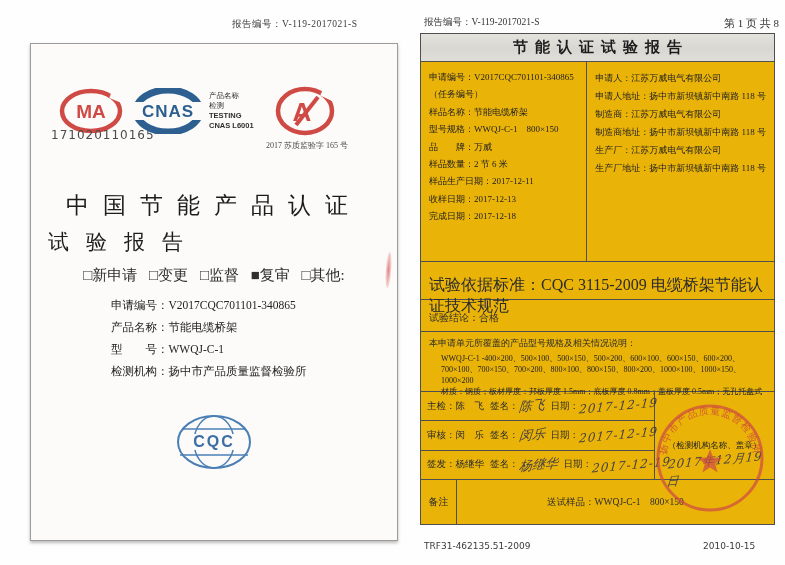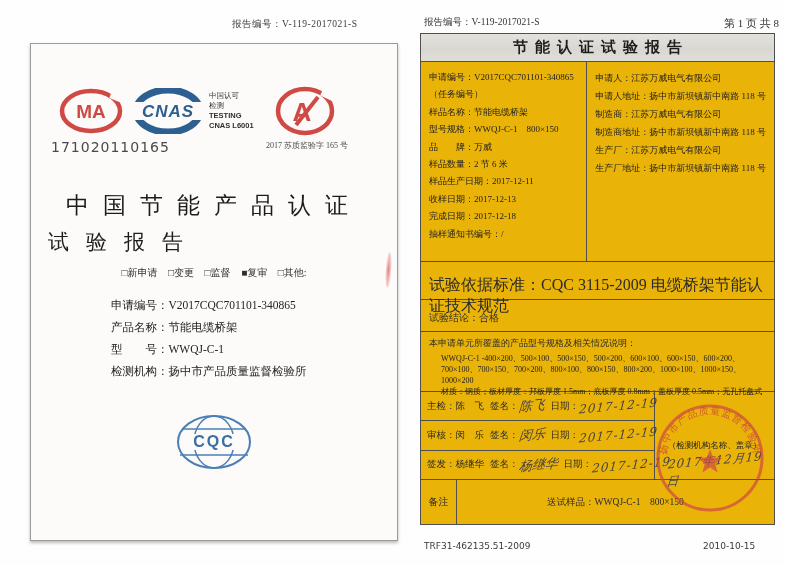--- a/index.html
+++ b/index.html
@@ -4,29 +4,29 @@
 <style>
   html,body{margin:0;padding:0;}
   body{width:785px;height:565px;background:#ffffff;font-family:"Liberation Serif","DejaVu Serif",serif;color:#2b2b2b;}
   .canvas{position:relative;width:785px;height:565px;background:#fefefe;overflow:hidden;}
 
   
   .lp-report-no{position:absolute;left:232px;top:18px;font-size:9.5px;color:#3a3a3a;letter-spacing:.5px;}
   .left-page{position:absolute;left:30px;top:43px;width:366px;height:496px;border:1px solid #9b9b9b;background:#fcfbf9;box-shadow:0 2px 3px rgba(90,90,90,.4);}
   .lp-logo{position:absolute;}
   .cma{left:28px;top:44px;}
-  .cma-num{position:absolute;left:20px;top:95px;font-size:14px;letter-spacing:1px;color:#4a4a4a;font-family:"DejaVu Sans",sans-serif;}
-  .cnas{left:102px;top:44px;font-style:italic;}
+  .cma-num{position:absolute;left:20px;top:84px;font-size:12px;letter-spacing:1px;color:#4a4a4a;font-family:"DejaVu Sans",sans-serif;}
+  .cnas{left:102px;top:44px;}
   .cnas-cap{position:absolute;left:178px;top:47px;font-size:7.5px;line-height:10px;color:#2e2e2e;font-family:"Liberation Sans",sans-serif;}
   .cnas-cap .b{font-weight:bold;}
   .cal{left:244px;top:42px;}
   .cal-cap{position:absolute;left:198px;top:96px;width:156px;text-align:center;font-size:8px;color:#4a4a4a;}
   .lp-title1{position:absolute;left:0;top:146px;width:100%;text-align:center;font-size:23px;letter-spacing:14px;color:#1c1c1c;}
   .lp-title2{position:absolute;left:0;top:184px;width:100%;text-align:left;font-size:21px;letter-spacing:17px;color:#1c1c1c;text-indent:17px;}
-  .lp-checks{position:absolute;left:0;top:222px;width:100%;text-align:center;font-size:10px;color:#2e2e2e;}
+  .lp-checks{position:absolute;left:0;top:222px;width:100%;text-align:center;font-size:15px;color:#2e2e2e;}
   .lp-checks span{margin:0 4px;}
   .lp-fields{position:absolute;left:80px;top:250px;font-size:11.5px;color:#222;}
   .lp-fields .fline{height:22px;line-height:22px;white-space:nowrap;}
   .cqc{position:absolute;left:50%;top:370px;transform:translateX(-50%);}
   .smudge{position:absolute;left:386px;top:252px;width:5px;height:36px;background:radial-gradient(ellipse at center,rgba(210,70,70,.65),rgba(210,70,70,0));border-radius:50%;transform:rotate(4deg);filter:blur(.5px);}
 
   
   .rp-report-no{position:absolute;left:424px;top:16px;font-size:9.5px;color:#333;}
   .rp-page-no{position:absolute;left:724px;top:16px;font-size:11px;color:#333;}
   .rtable{position:absolute;left:420px;top:33px;width:355px;height:492px;border:1px solid #4f4f4f;background:#eab308;box-sizing:border-box;display:flex;flex-direction:column;}
@@ -78,21 +78,21 @@
     <div class="cma-num">171020110165</div>
 
     <div class="lp-logo cnas">
       <svg width="70" height="46" viewBox="0 0 70 46">
         <ellipse cx="35" cy="23" rx="32" ry="21" fill="none" stroke="#2d6091" stroke-width="7"></ellipse>
         <rect x="0" y="14" width="70" height="18" fill="#fcfbf9"></rect>
         <text x="35" y="29" text-anchor="middle" font-family="Liberation Sans, sans-serif" font-weight="bold" font-size="17" letter-spacing="1" fill="#2d6091">CNAS</text>
       </svg>
     </div>
     <div class="cnas-cap">
-      <div>中国认可</div>
+      <div>产品名称</div>
       <div>检测</div>
       <div class="b">TESTING</div>
       <div class="b">CNAS L6001</div>
     </div>
 
     <div class="lp-logo cal">
       <svg width="60" height="50" viewBox="0 0 60 50">
         <ellipse cx="30" cy="25" rx="27" ry="22" fill="none" stroke="#cf4a45" stroke-width="4.5"></ellipse>
         <rect x="47" y="1" width="15" height="12" fill="#fcfbf9" transform="rotate(25 54 7)"></rect>
         <text x="27" y="35" text-anchor="middle" font-family="Liberation Sans, sans-serif" font-weight="bold" font-size="26" fill="#cf4a45">A</text>
@@ -152,21 +152,20 @@
       <div class="cell cl">
         <div class="line">申请编号：V2017CQC701101-340865</div>
         <div class="line">（任务编号）</div>
         <div class="line">样品名称：节能电缆桥架</div>
         <div class="line">型号规格：WWQJ-C-1　800×150</div>
         <div class="line">品　　牌：万威</div>
         <div class="line">样品数量：2 节 6 米</div>
         <div class="line">样品生产日期：2017-12-11</div>
         <div class="line">收样日期：2017-12-13</div>
         <div class="line">完成日期：2017-12-18</div>
-        <div class="line">抽样通知书编号：/</div>
       </div>
       <div class="cell cr">
         <div class="line">申请人：江苏万威电气有限公司</div>
         <div class="line">申请人地址：扬中市新坝镇新中南路 118 号</div>
         <div class="line">制造商：江苏万威电气有限公司</div>
         <div class="line">制造商地址：扬中市新坝镇新中南路 118 号</div>
         <div class="line">生产厂：江苏万威电气有限公司</div>
         <div class="line">生产厂地址：扬中市新坝镇新中南路 118 号</div>
       </div>
     </div>

